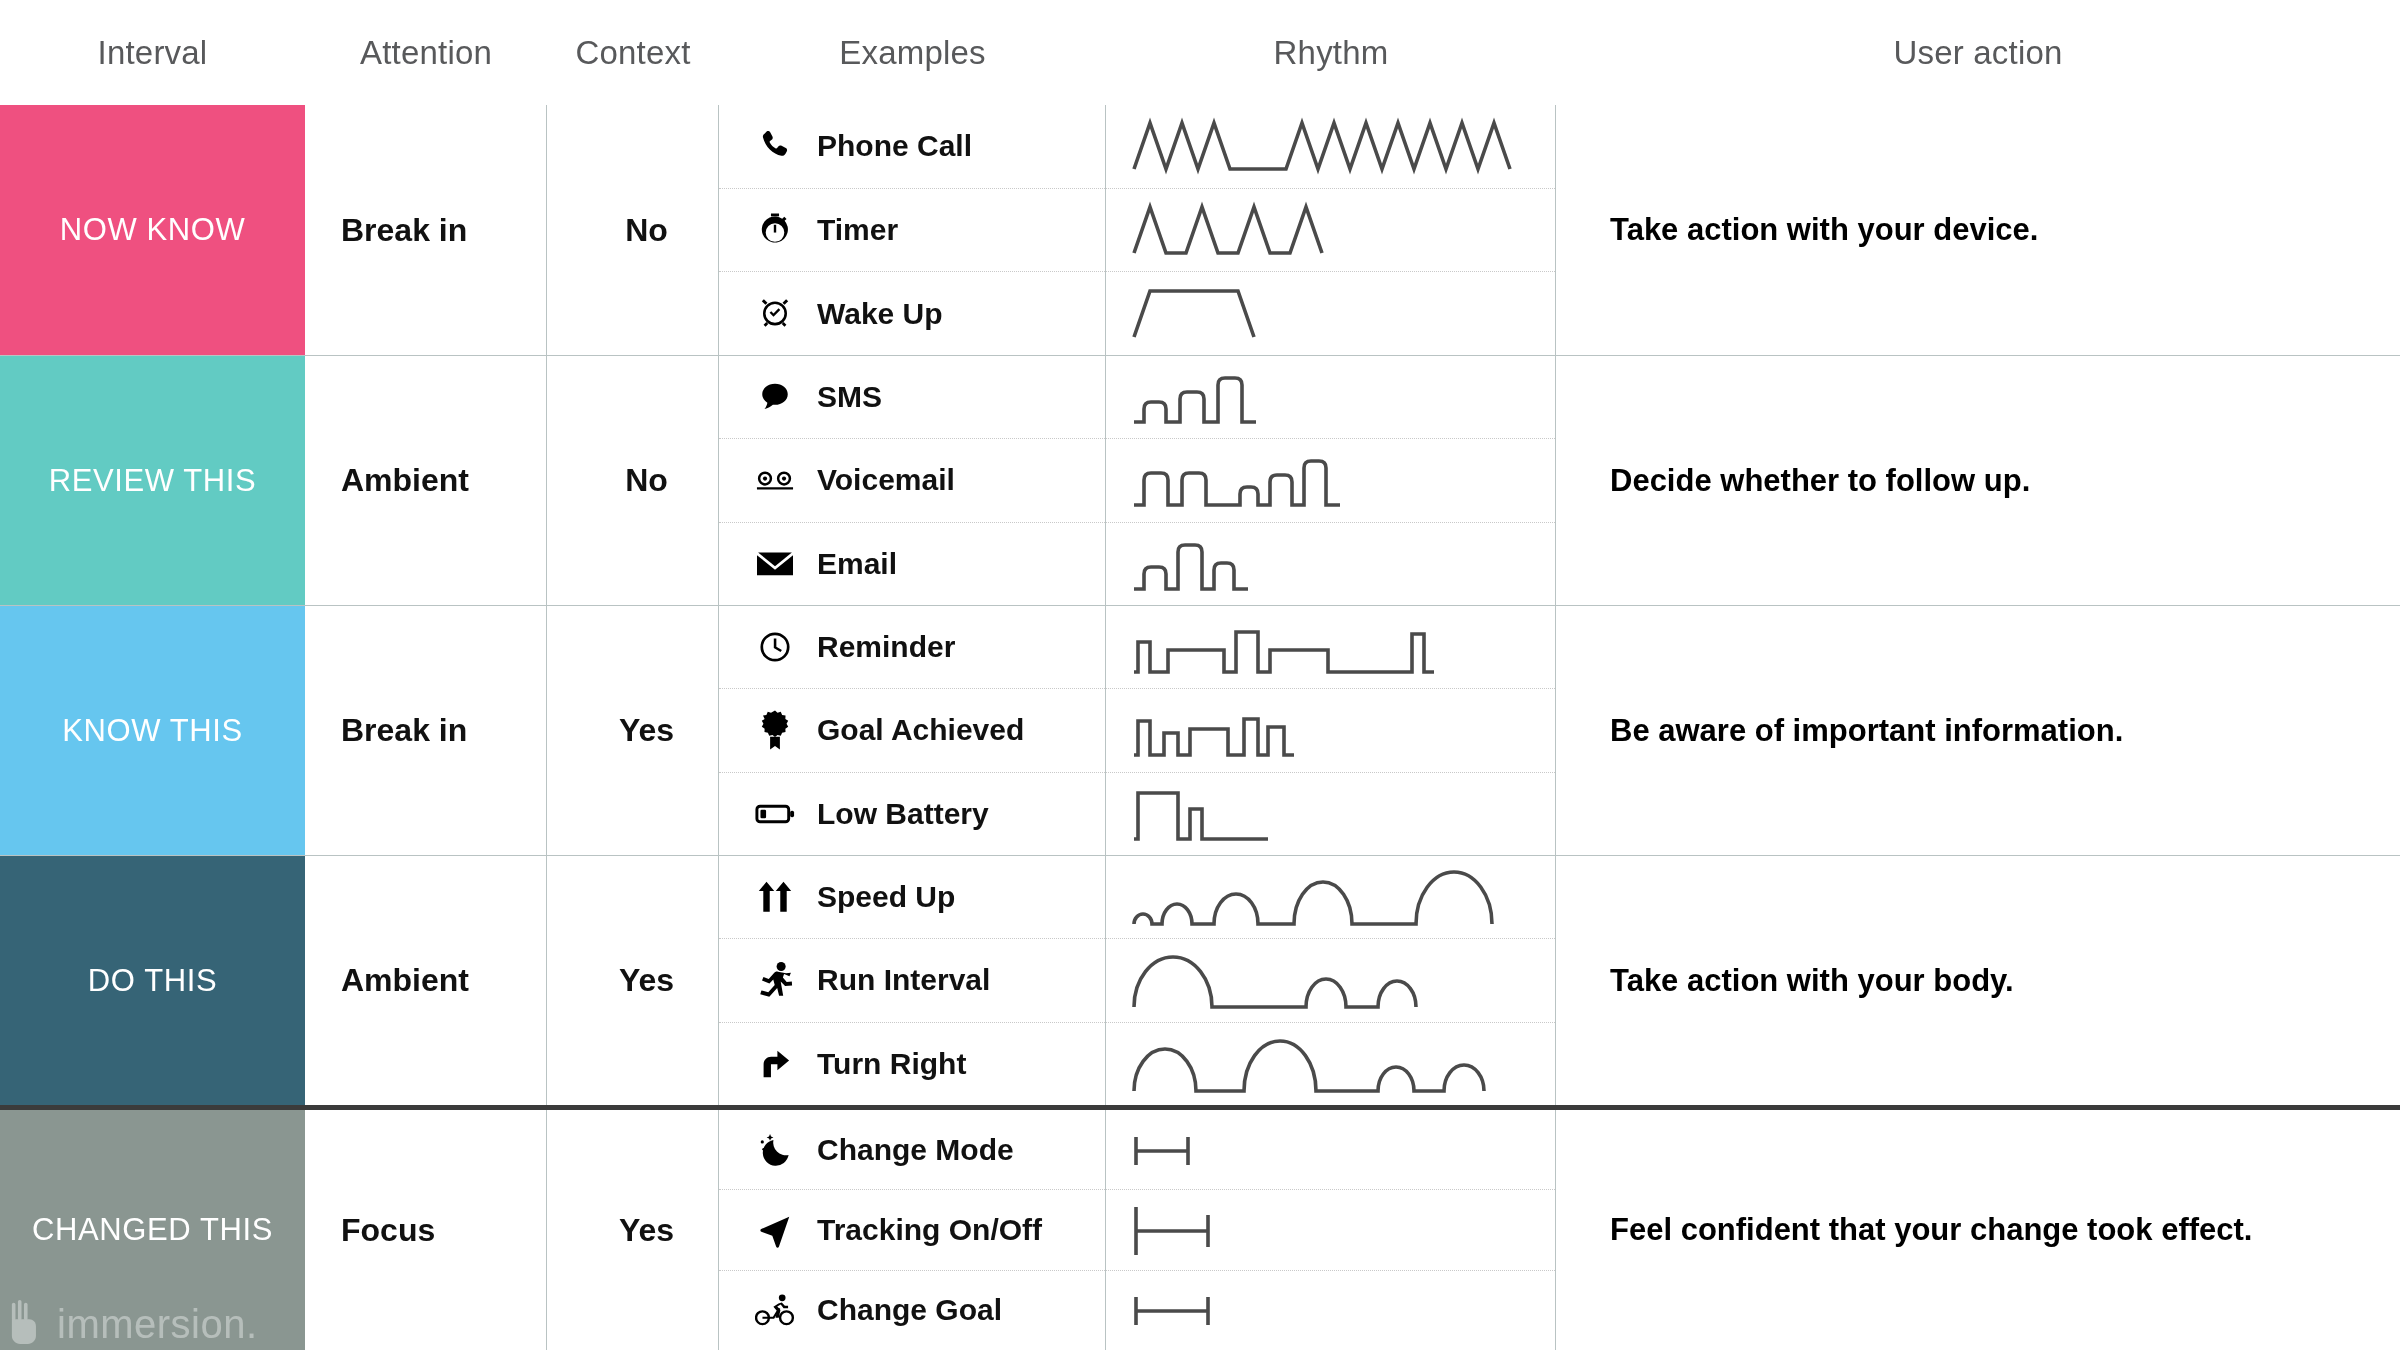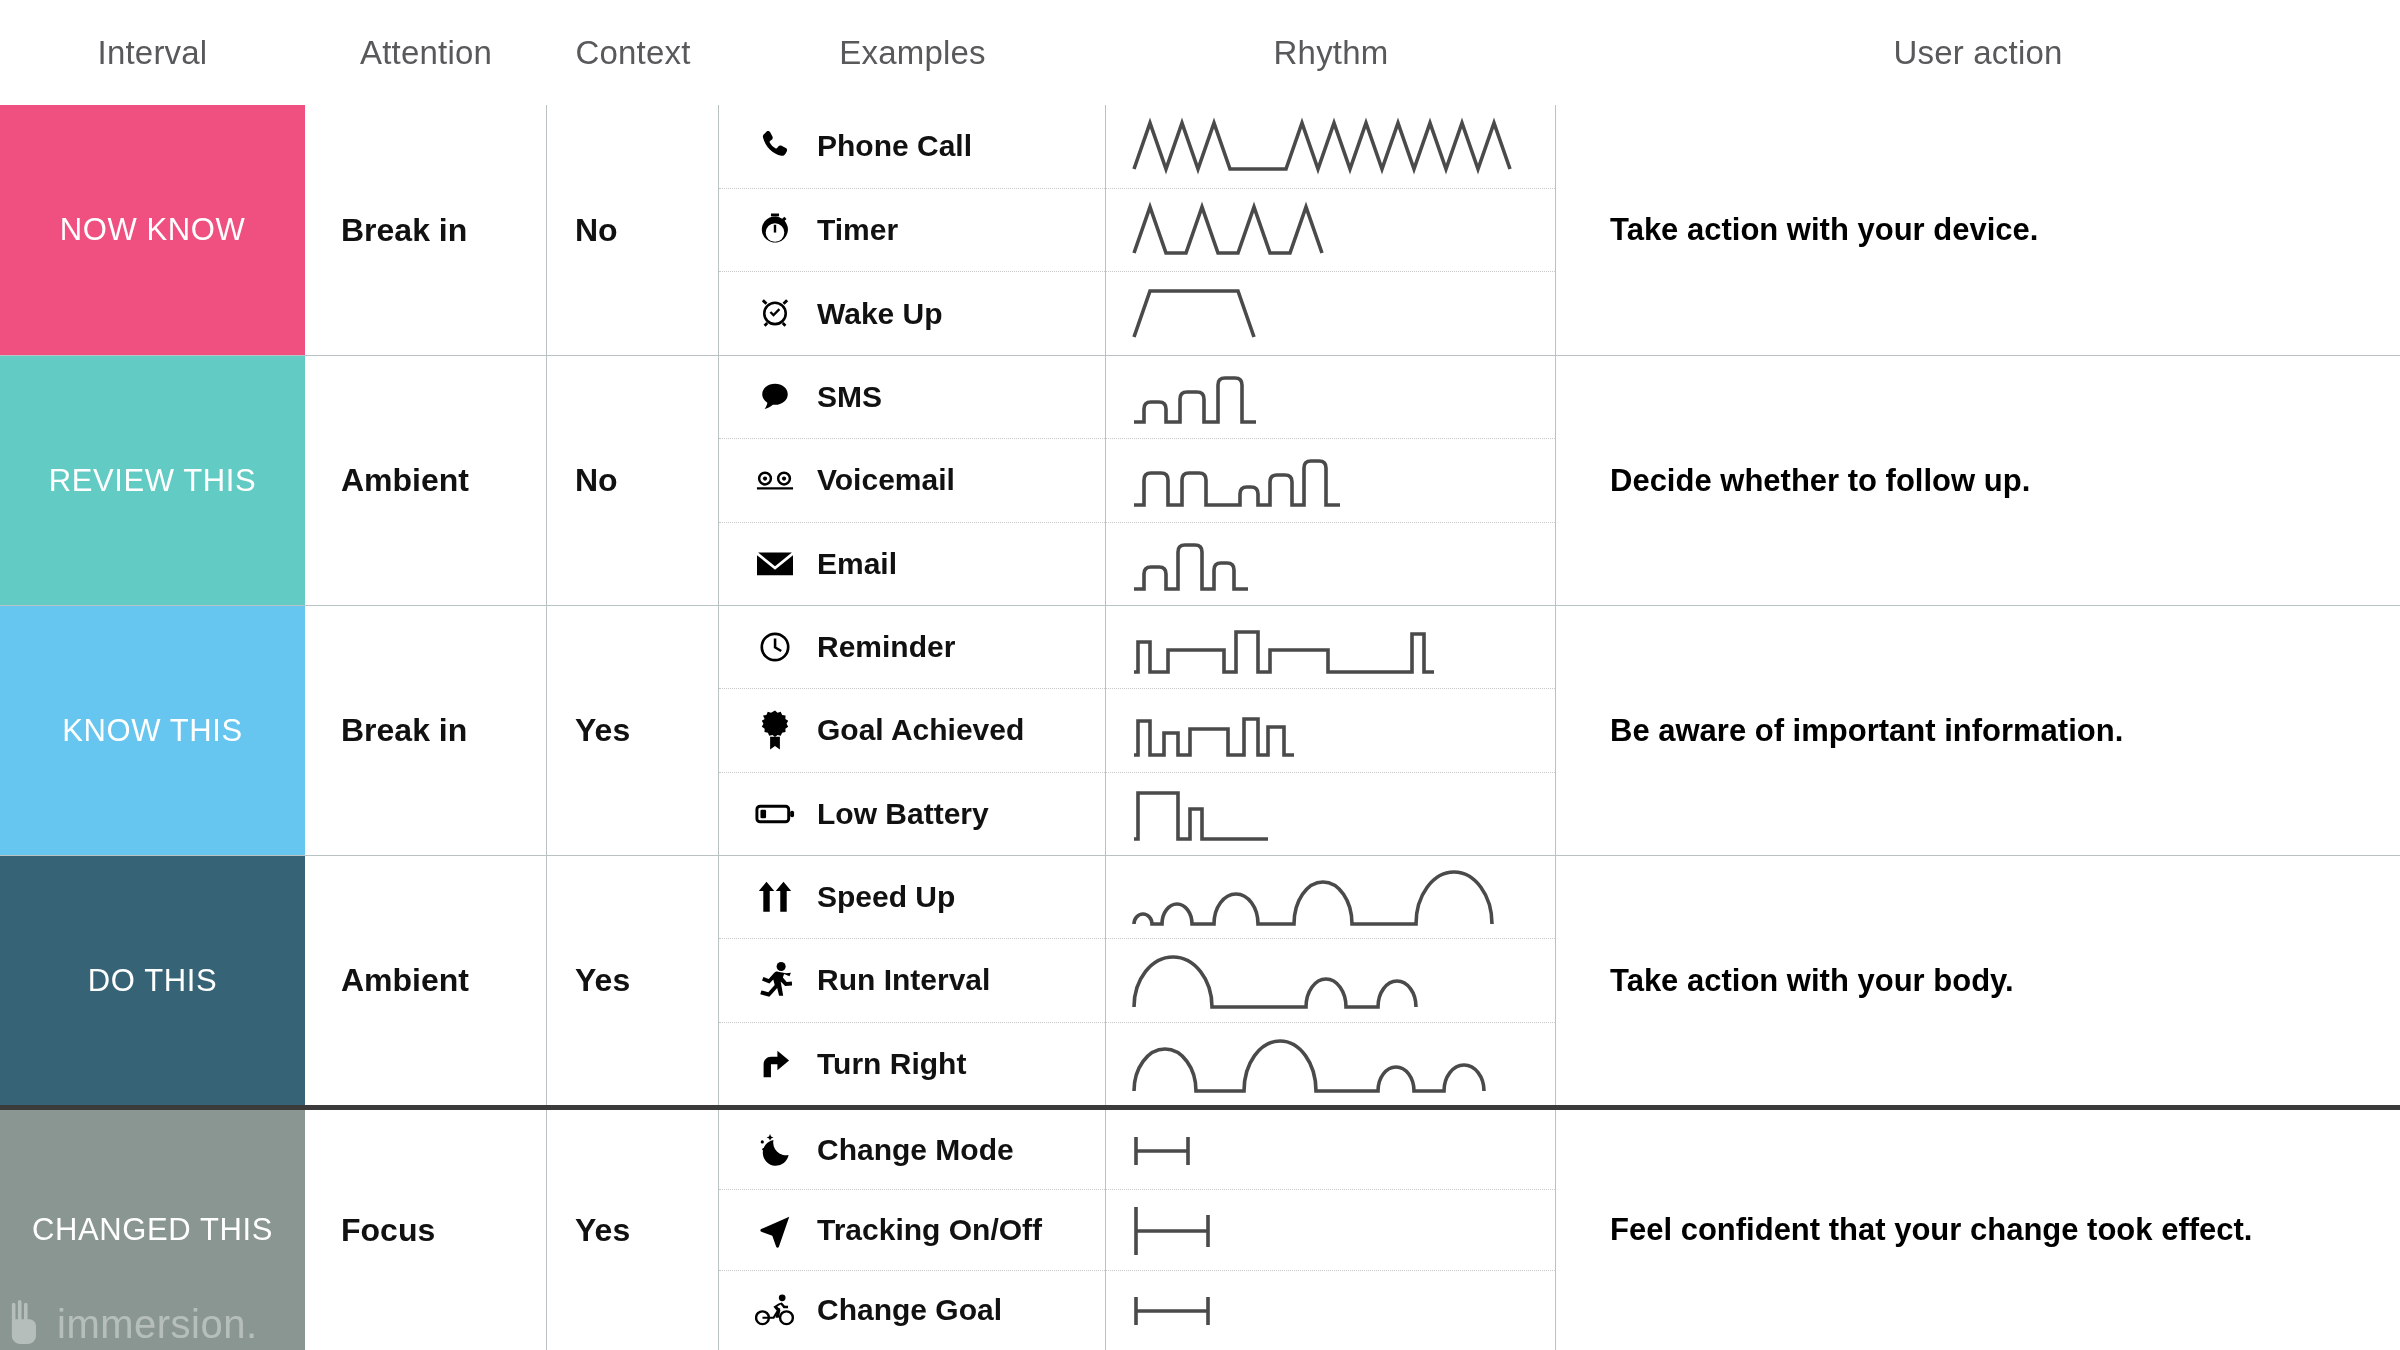--- a/index.html
+++ b/index.html
@@ -40,21 +40,21 @@
     color:#ffffff; font-size:31px; letter-spacing:.6px; white-space:nowrap;
   }
 
   .attention, .context{
     display:flex; align-items:center;
     font-size:32px; font-weight:bold; color:#111;
     padding-left:36px;
     border-right:1px solid #b9c3c3;
     background:#fff;
   }
-  .context{ padding-left:28px; }
+  .context{ padding-left:28px;justify-content:center; }
 
   .examples{ background:#fff; border-right:1px solid #b9c3c3; }
   .rhythm{ background:#fff; border-right:1px solid #b9c3c3; }
 
   .useraction{
     display:flex; align-items:center;
     font-size:31px; font-weight:bold; color:#000000;
     padding-left:54px; background:#fff;
   }
 

